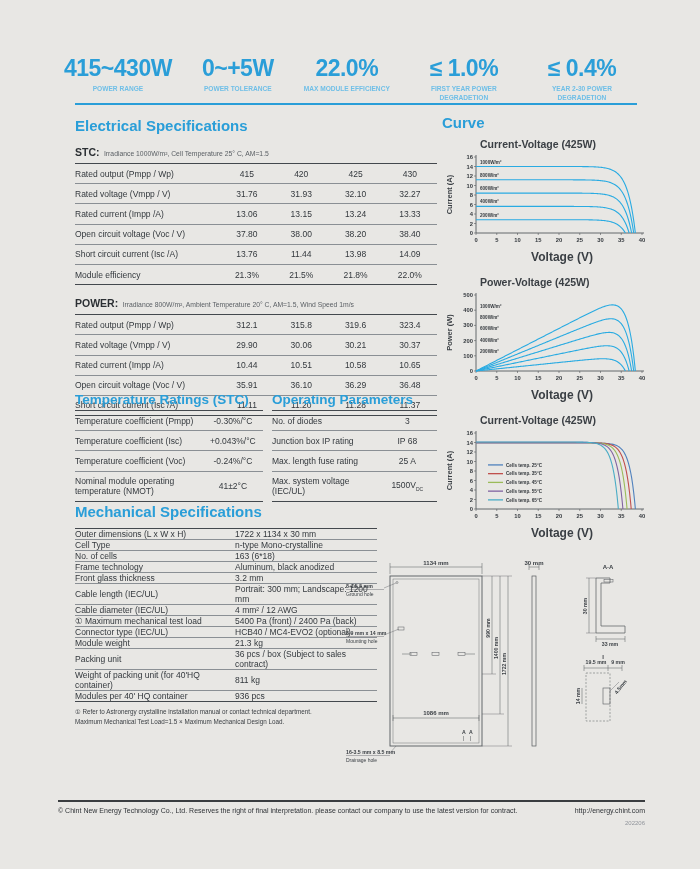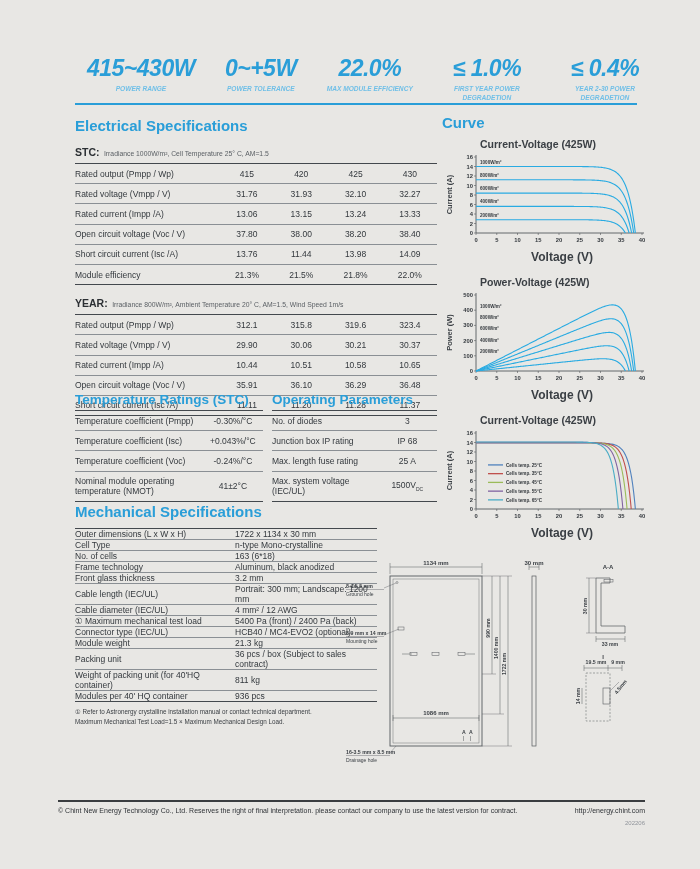--- a/index.html
+++ b/index.html
@@ -1,19 +1,19 @@
 <!DOCTYPE html>
 <html><head>
 <meta charset="utf-8">
 <style>
   html,body{margin:0;padding:0;background:#ffffff;}
   .page{position:relative;width:700px;height:869px;background:#e8e7e4;overflow:hidden;
         font-family:"Liberation Sans","DejaVu Sans",sans-serif;color:#33383d;}
   
-  .hero{position:absolute;left:87px;top:55px;width:562px;display:flex;justify-content:space-between;font-style:italic;}
+  .hero{position:absolute;left:64px;top:55px;width:562px;display:flex;justify-content:space-between;}
   .stat{text-align:center;}
   .stat-value{font-size:23px;font-weight:bold;color:#2a9ed8;white-space:nowrap;letter-spacing:-0.5px;}
   .stat-label{font-size:6.6px;font-weight:bold;color:#6fbfe7;margin:3px auto 0;line-height:1.35;max-width:88px;}
   .hero-rule{position:absolute;left:75px;top:103px;width:562px;height:2px;background:#2a9ed8;}
   
   h2.sec{font-size:15px;font-weight:bold;color:#2a9ed8;margin:0;}
   h2.sec.small{font-size:13.5px;}
   .cond{margin:8px 0 0;}
   .cond-key{font-size:10.5px;font-weight:bold;color:#2b2f33;}
   .cond-note{font-size:6.8px;color:#5a5f64;}
@@ -134,21 +134,21 @@
           <tr>
             <td class="lbl">Module efficiency</td>
             <td class="val">21.3%</td>
             <td class="val">21.5%</td>
             <td class="val">21.8%</td>
             <td class="val">22.0%</td>
           </tr>
         </tbody>
     </table>
     <div class="cond">
-      <span class="cond-key">YEAR:</span>
+      <span class="cond-key">POWER:</span>
       <span class="cond-note">Irradiance 800W/m², Ambient Temperature 20° C, AM=1.5, Wind Speed 1m/s</span>
     </div>
     <table class="spec">
       <colgroup>
           <col style="width:40%">
           <col style="width:15%">
           <col style="width:15%">
           <col style="width:15%">
           <col style="width:15%">
         </colgroup>

